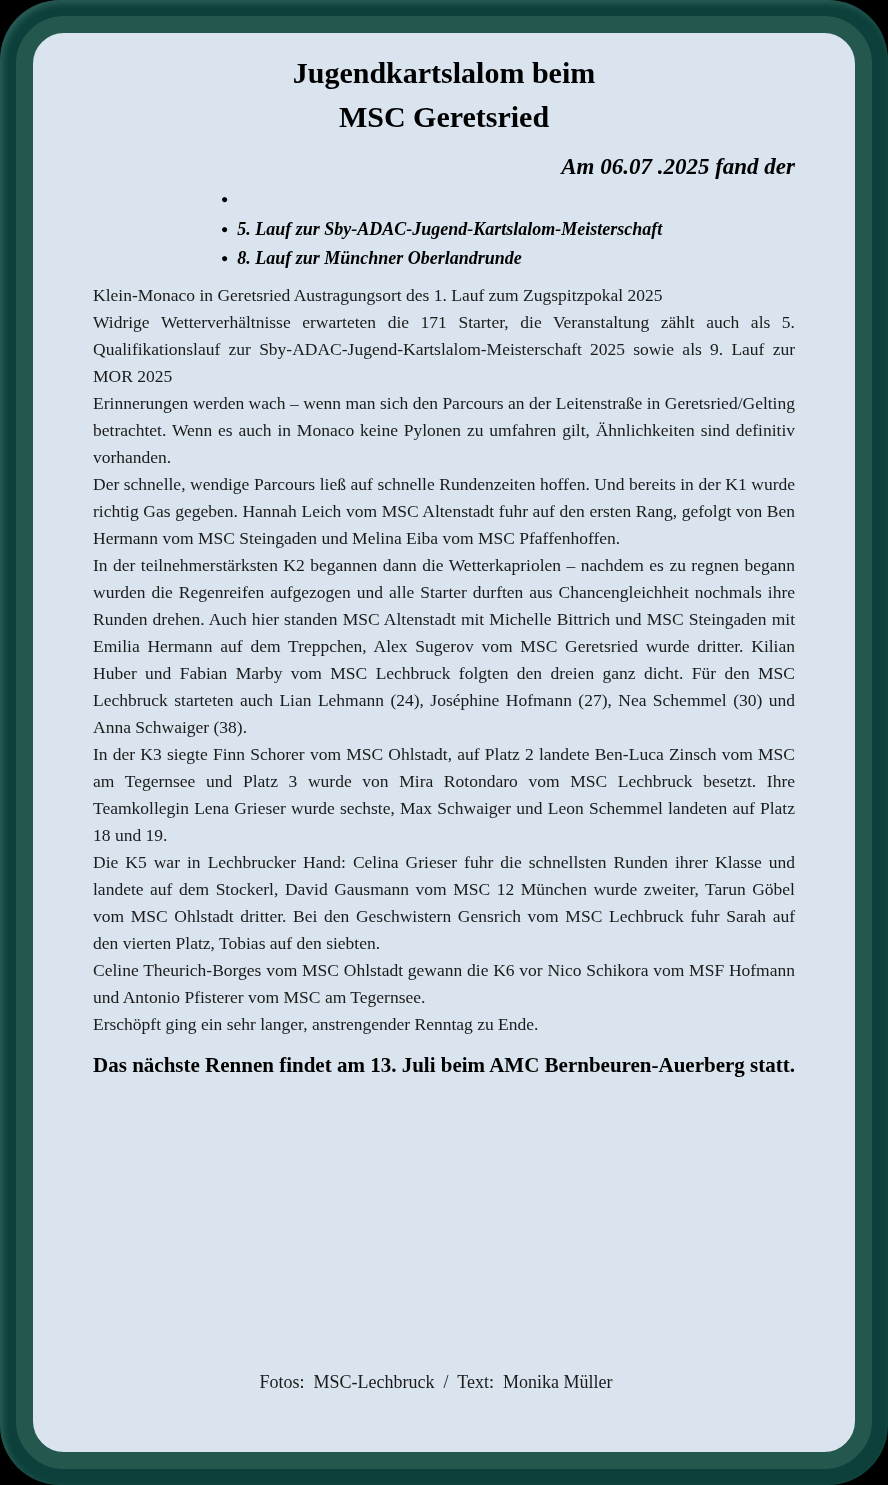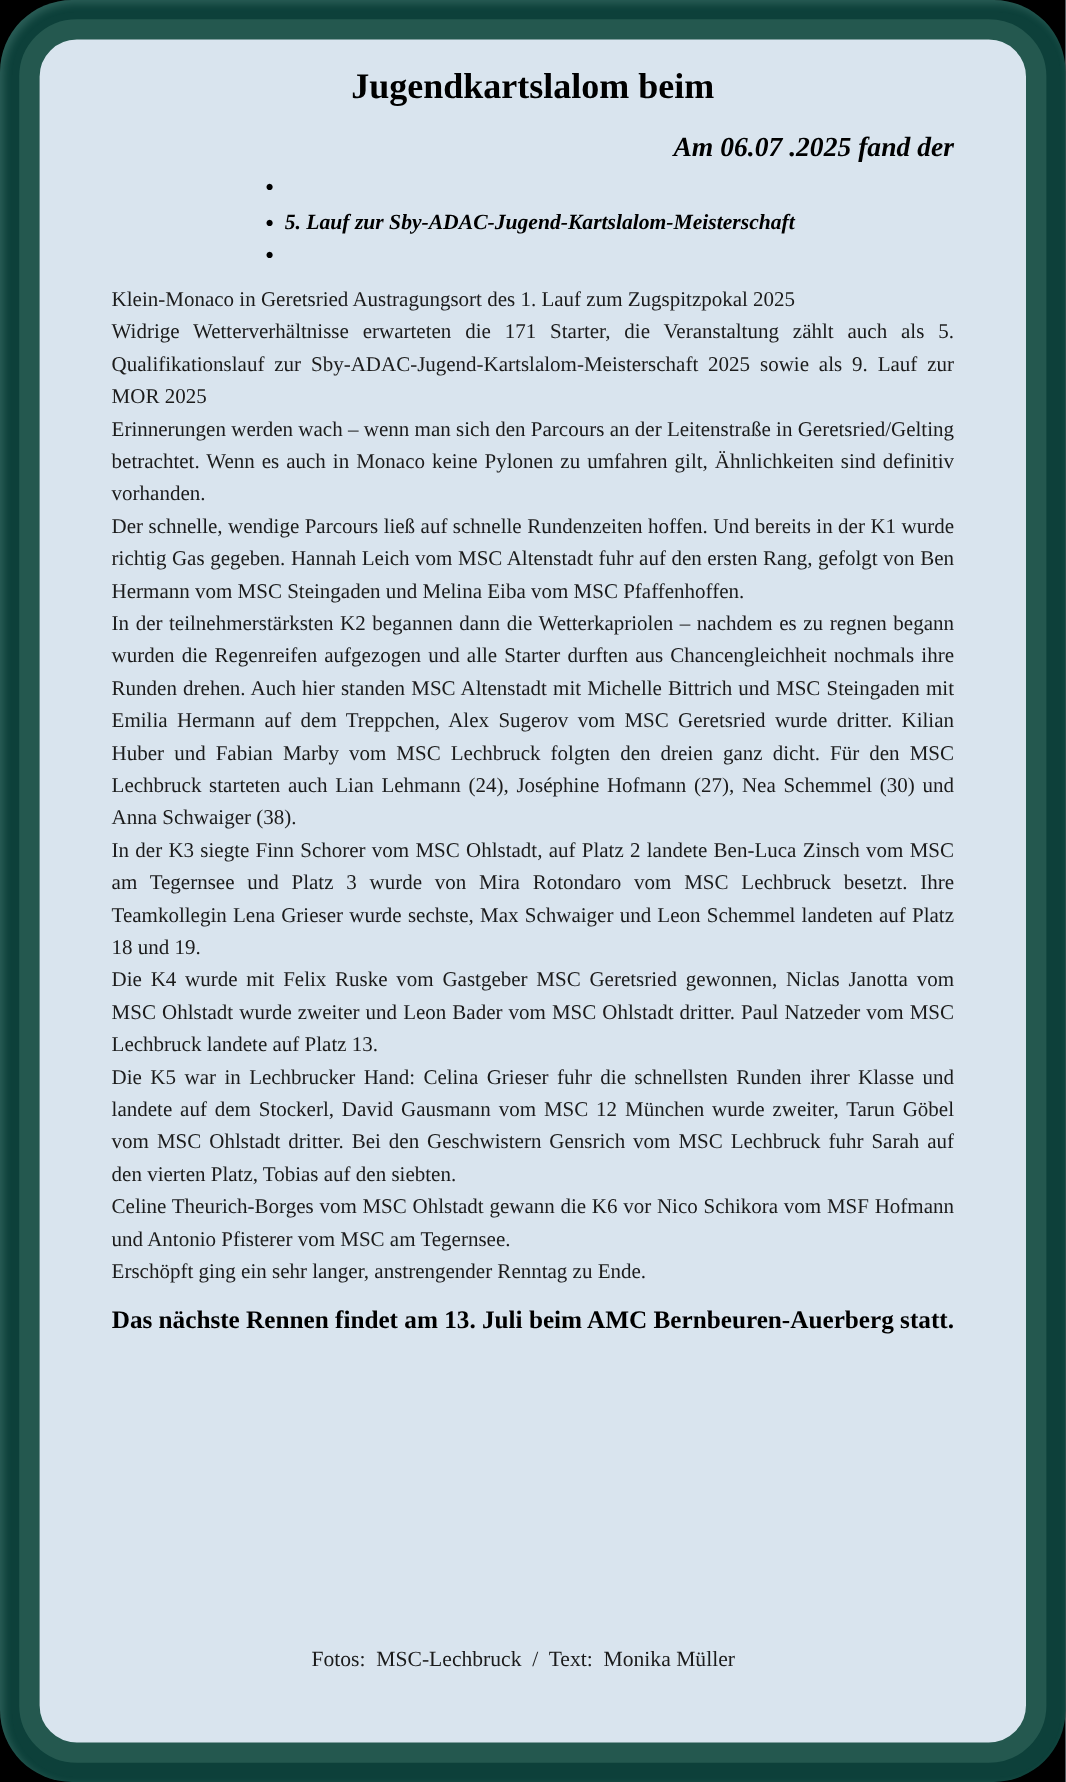--- a/index.html
+++ b/index.html
@@ -77,45 +77,46 @@
 </style>
 </head>
 <body>
 
 <div class="frame"></div>
 <div class="card">
   <div class="content">
 
     <h1 class="title">
       <span>Jugendkartslalom beim</span><br>
+      <span>MSC Geretsried</span>
     </h1>
 
     <p class="subtitle">Am 06.07 .2025 fand der</p>
 
     <ul class="bullets">
       <li>
         <span class="bullet-dot">●</span>
       </li>
       <li>
         <span class="bullet-dot">●</span>
         <span>5. Lauf zur Sby-ADAC-Jugend-Kartslalom-Meisterschaft</span>
       </li>
       <li>
         <span class="bullet-dot">●</span>
+        <span>8. Lauf zur Münchner Oberlandrunde</span>
       </li>
     </ul>
 
     <div class="article">
       <p>Klein-Monaco in Geretsried Austragungsort des 1. Lauf zum Zugspitzpokal 2025</p>
       <p>Widrige Wetterverhältnisse erwarteten die 171 Starter, die Veranstaltung zählt auch als 5. Qualifikationslauf zur Sby-ADAC-Jugend-Kartslalom-Meisterschaft 2025 sowie als 9. Lauf zur MOR 2025</p>
       <p>Erinnerungen werden wach – wenn man sich den Parcours an der Leitenstraße in Geretsried/Gelting betrachtet. Wenn es auch in Monaco keine Pylonen zu umfahren gilt, Ähnlichkeiten sind definitiv vorhanden.</p>
       <p>Der schnelle, wendige Parcours ließ auf schnelle Rundenzeiten hoffen. Und bereits in der K1 wurde richtig Gas gegeben. Hannah Leich vom MSC Altenstadt fuhr auf den ersten Rang, gefolgt von Ben Hermann vom MSC Steingaden und Melina Eiba vom MSC Pfaffenhoffen.</p>
       <p>In der teilnehmerstärksten K2 begannen dann die Wetterkapriolen – nachdem es zu regnen begann wurden die Regenreifen aufgezogen und alle Starter durften aus Chancengleichheit nochmals ihre Runden drehen. Auch hier standen MSC Altenstadt mit Michelle Bittrich und MSC Steingaden mit Emilia Hermann auf dem Treppchen, Alex Sugerov vom MSC Geretsried wurde dritter. Kilian Huber und Fabian Marby vom MSC Lechbruck folgten den dreien ganz dicht. Für den MSC Lechbruck starteten auch Lian Lehmann (24), Joséphine Hofmann (27), Nea Schemmel (30) und Anna Schwaiger (38).</p>
       <p>In der K3 siegte Finn Schorer vom MSC Ohlstadt, auf Platz 2 landete Ben-Luca Zinsch vom MSC am Tegernsee und Platz 3 wurde von Mira Rotondaro vom MSC Lechbruck besetzt. Ihre Teamkollegin Lena Grieser wurde sechste, Max Schwaiger und Leon Schemmel landeten auf Platz 18 und 19.</p>
-      <p>Die K4 wurde mit Felix Ruske vom Gastgeber MSC Geretsried gewonnen, Niclas Janotta vom MSC Ohlstadt wurde zweiter und Leon Bader vom MSC Ohlstadt dritter. Paul Natzeder vom MSC Lechbruck landete auf Platz 13.</p>
       <p>Die K5 war in Lechbrucker Hand: Celina Grieser fuhr die schnellsten Runden ihrer Klasse und landete auf dem Stockerl, David Gausmann vom MSC 12 München wurde zweiter, Tarun Göbel vom MSC Ohlstadt dritter. Bei den Geschwistern Gensrich vom MSC Lechbruck fuhr Sarah auf den vierten Platz, Tobias auf den siebten.</p>
       <p>Celine Theurich-Borges vom MSC Ohlstadt gewann die K6 vor Nico Schikora vom MSF Hofmann und Antonio Pfisterer vom MSC am Tegernsee.</p>
       <p>Erschöpft ging ein sehr langer, anstrengender Renntag zu Ende.</p>
     </div>
 
     <p class="closing">Das nächste Rennen findet am 13. Juli beim AMC Bernbeuren-Auerberg statt.</p>
 
     <p class="credits">Fotos:  MSC-Lechbruck  /  Text:  Monika Müller</p>
 
   </div>

